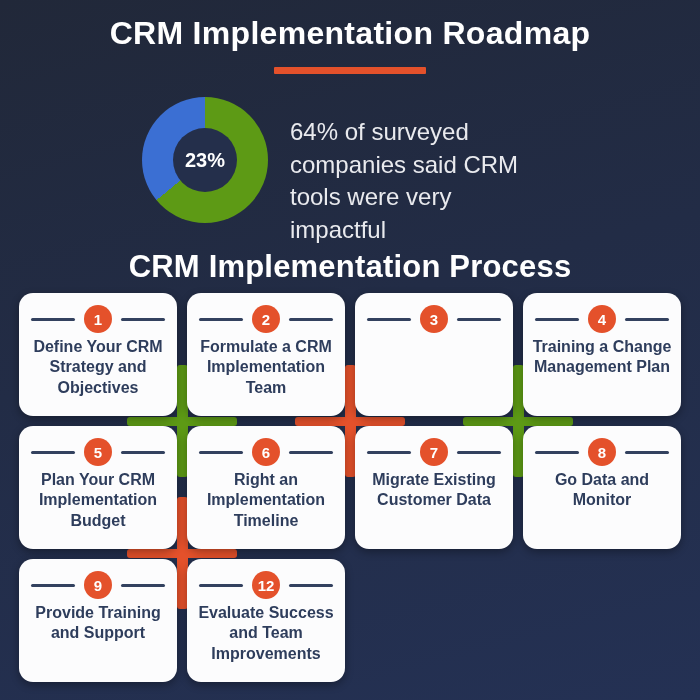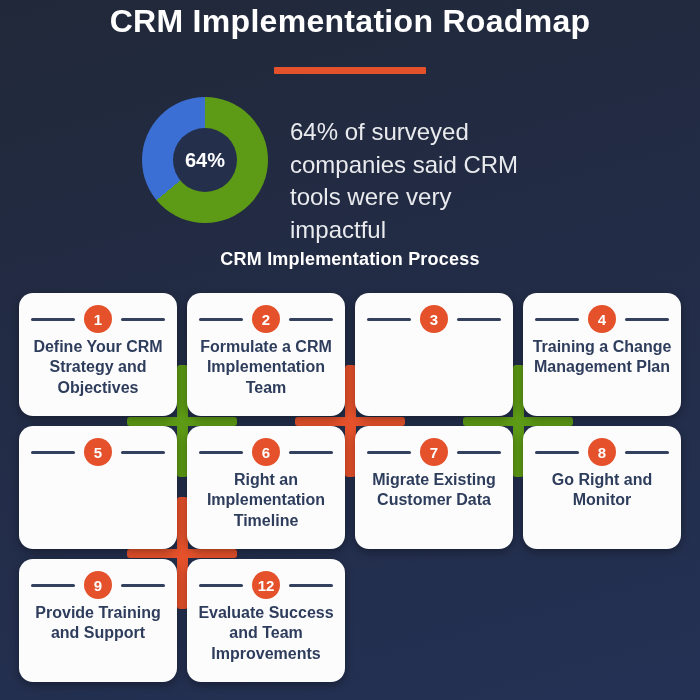--- a/index.html
+++ b/index.html
@@ -7,21 +7,21 @@
     width:700px;height:700px;overflow:hidden;
     font-family:"Liberation Sans",sans-serif;
     background:#1f2740;
   }
   .stage{
     position:relative;width:700px;height:700px;
     background:linear-gradient(165deg,#212839 0%,#222c46 45%,#243154 100%);
   }
   
   .main-title{
-    position:absolute;top:3px;left:0;width:700px;
+    position:absolute;top:15px;left:0;width:700px;
     text-align:center;color:#ffffff;font-size:32px;font-weight:bold;
     letter-spacing:.3px;
   }
   .title-underline{
     position:absolute;top:67px;left:274px;width:152px;height:7px;
     background:var(--orange);border-radius:1px;
   }
   
   .donut{
     position:absolute;left:142px;top:97px;width:126px;height:126px;
@@ -33,21 +33,21 @@
     display:flex;align-items:center;justify-content:center;
   }
   .donut-label{color:#ffffff;font-size:20px;font-weight:bold;}
   .stat-desc{
     position:absolute;left:290px;top:116px;width:262px;
     color:#e9eaee;font-size:24px;line-height:1.36;
   }
   
   .process-heading{
     position:absolute;top:249px;left:0;width:700px;
-    text-align:center;color:#ffffff;font-size:18px;font-weight:bold;
+    text-align:center;color:#ffffff;font-size:31px;font-weight:bold;
     letter-spacing:.2px;
   }
   
   .cross{position:absolute;z-index:1;}
   .cross .vbar{position:absolute;width:11px;height:112px;left:-5.5px;top:-56px;border-radius:3px;}
   .cross .hbar{position:absolute;width:110px;height:9px;left:-55px;top:-4.5px;border-radius:3px;}
   .cross.green .vbar,.cross.green .hbar{background:var(--green);}
   .cross.orange .vbar,.cross.orange .hbar{background:var(--orange);}
   
   .grid{
@@ -76,21 +76,21 @@
 </head>
 <body>
 
 <div class="stage">
 
   <div class="main-title">CRM Implementation Roadmap</div>
   <div class="title-underline"></div>
 
   <div class="donut" style="background: conic-gradient(rgb(93, 154, 21) 0deg, rgb(93, 154, 21) 64%, rgb(59, 111, 211) 64%, rgb(59, 111, 211) 100%);">
     <div class="donut-hole">
-      <span class="donut-label">64%</span>
+      <span class="donut-label">23%</span>
     </div>
   </div>
   <div class="stat-desc">64% of surveyed companies said CRM tools were very impactful</div>
 
   <div class="process-heading">CRM Implementation Process</div>
 
   <div class="cross green" style="left:182px;top:421px;">
       <div class="vbar"></div>
       <div class="hbar"></div>
     </div>
@@ -138,20 +138,21 @@
           <div class="rule"></div>
         </div>
       <div class="card-title">Training a Change Management Plan</div>
     </div>
     <div class="card">
       <div class="card-head">
           <div class="rule"></div>
           <div class="badge">5</div>
           <div class="rule"></div>
         </div>
+      <div class="card-title">Plan Your CRM Implementation Budget</div>
     </div>
     <div class="card">
       <div class="card-head">
           <div class="rule"></div>
           <div class="badge">6</div>
           <div class="rule"></div>
         </div>
       <div class="card-title">Right an Implementation Timeline</div>
     </div>
     <div class="card">
@@ -161,21 +162,21 @@
           <div class="rule"></div>
         </div>
       <div class="card-title">Migrate Existing Customer Data</div>
     </div>
     <div class="card">
       <div class="card-head">
           <div class="rule"></div>
           <div class="badge">8</div>
           <div class="rule"></div>
         </div>
-      <div class="card-title">Go Right and Monitor</div>
+      <div class="card-title">Go Data and Monitor</div>
     </div>
     <div class="card">
       <div class="card-head">
           <div class="rule"></div>
           <div class="badge">9</div>
           <div class="rule"></div>
         </div>
       <div class="card-title">Provide Training and Support</div>
     </div>
     <div class="card">

